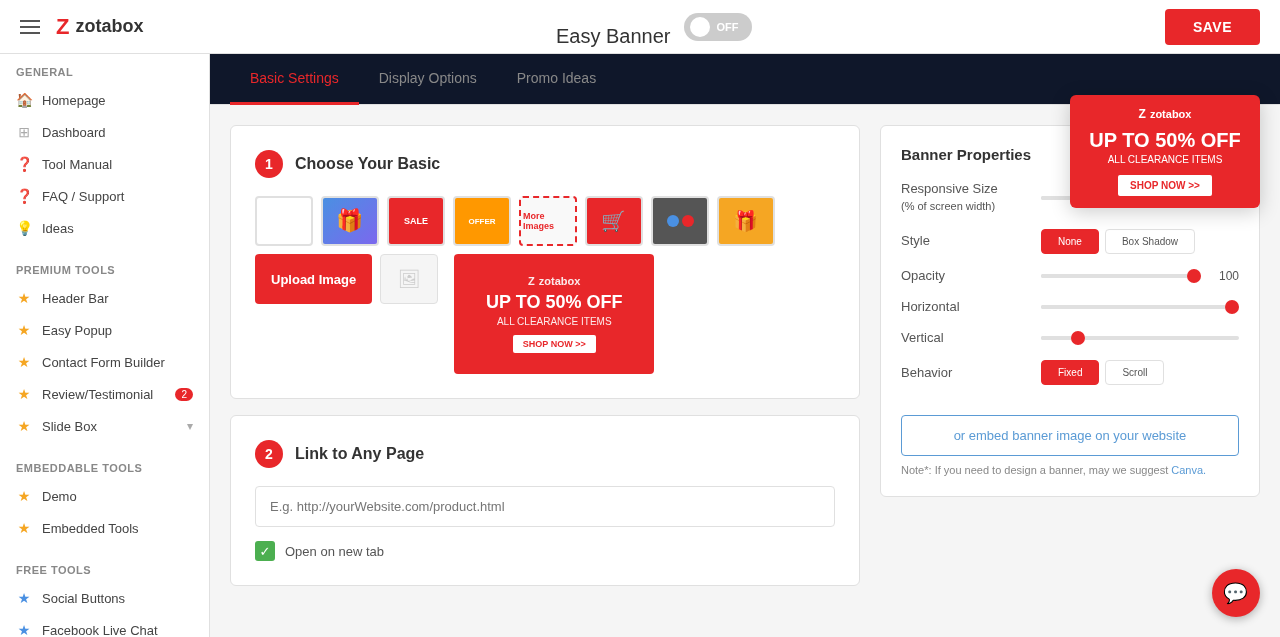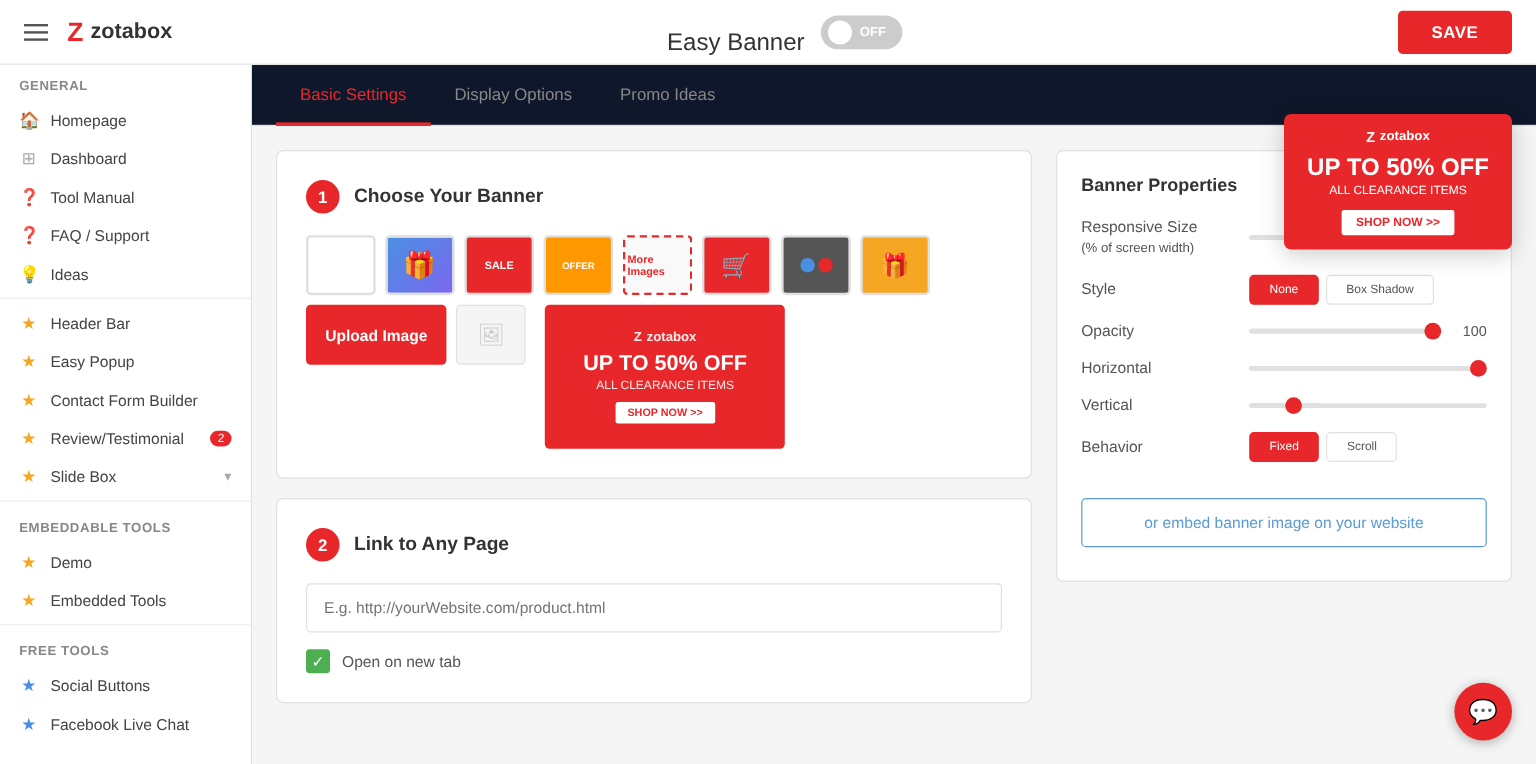--- a/index.html
+++ b/index.html
@@ -243,20 +243,21 @@
     <div class="sidebar-item">
       <span class="sidebar-icon">❓</span>
       <span>FAQ / Support</span>
     </div>
     <div class="sidebar-item">
       <span class="sidebar-icon">💡</span>
       <span>Ideas</span>
     </div>
 
     <div class="sidebar-divider"></div>
+    <div class="sidebar-section-label">PREMIUM TOOLS</div>
 
     <div class="sidebar-item">
       <span class="sidebar-icon star">★</span>
       <span>Header Bar</span>
     </div>
     <div class="sidebar-item">
       <span class="sidebar-icon star">★</span>
       <span>Easy Popup</span>
     </div>
     <div class="sidebar-item">
@@ -310,21 +311,21 @@
       <div class="tab">Promo Ideas</div>
     </div>
 
     <div class="content-columns">
 
       <div class="left-col">
 
         <div class="card">
           <div class="section-header">
             <div class="step-badge">1</div>
-            <span class="section-title">Choose Your Banner</span>
+            <span class="section-title">Choose Your Basic</span>
           </div>
           <div class="banner-gallery">
 
             <div class="banner-thumb thumb-white"></div>
             <div class="banner-thumb thumb-gift" style="background: linear-gradient(135deg,#4a90e2,#7b68ee); display:flex; align-items:center; justify-content:center; font-size:22px;">🎁</div>
             <div class="banner-thumb thumb-sale">SALE</div>
             <div class="banner-thumb thumb-offer">OFFER</div>
             <div class="banner-thumb more">
               <span style="font-size:9px; text-align:left; padding:2px;">More Images</span>
             </div>
@@ -431,20 +432,24 @@
                 <button class="btn-option active">Fixed</button>
                 <button class="btn-option inactive">Scroll</button>
               </div>
             </div>
           </div>
 
           
           <button class="embed-btn">or embed banner image on your website</button>
 
           
+          <div class="note-text">
+            <span>Note*: If you need to design a banner, may we suggest</span>
+            <a href="#" class="canva-link">Canva.</a>
+          </div>
         </div>
       </div>
     </div>
   </div>
 </div>
 
 <div class="floating-banner">
   <div class="fb-logo">
     <span style="font-weight:900;font-size:12px;">Z</span>
     <span>zotabox</span>

